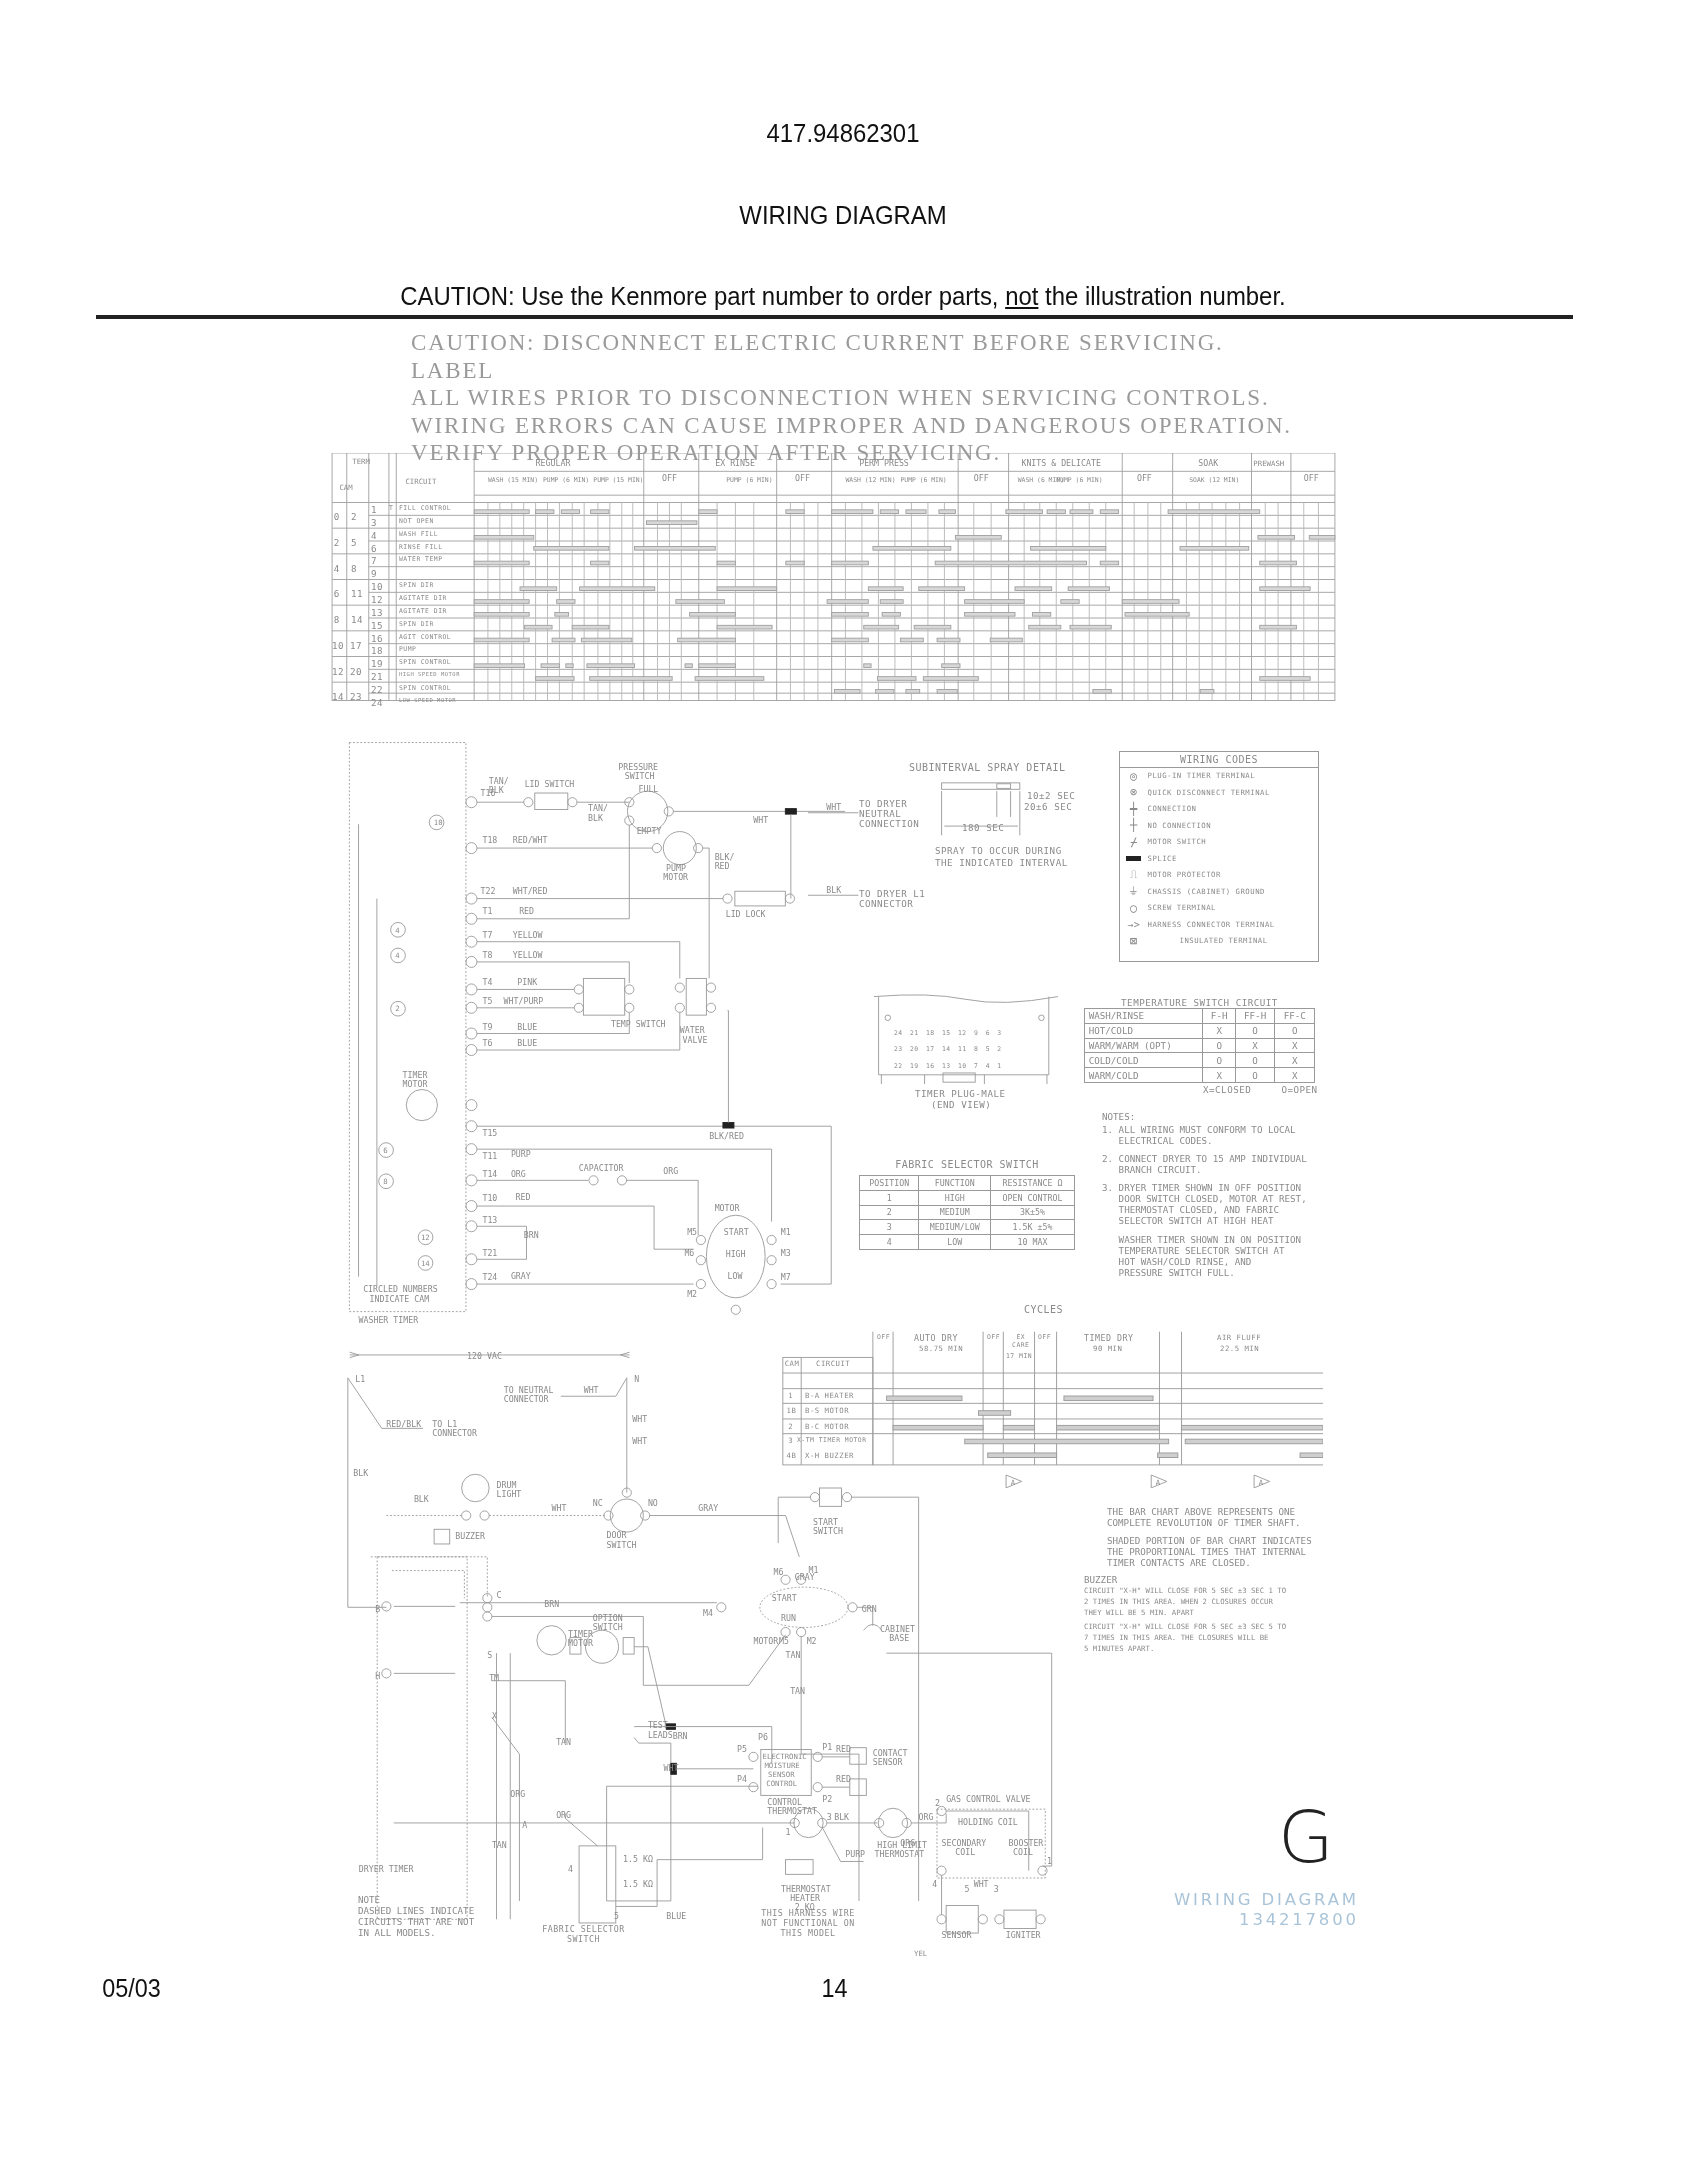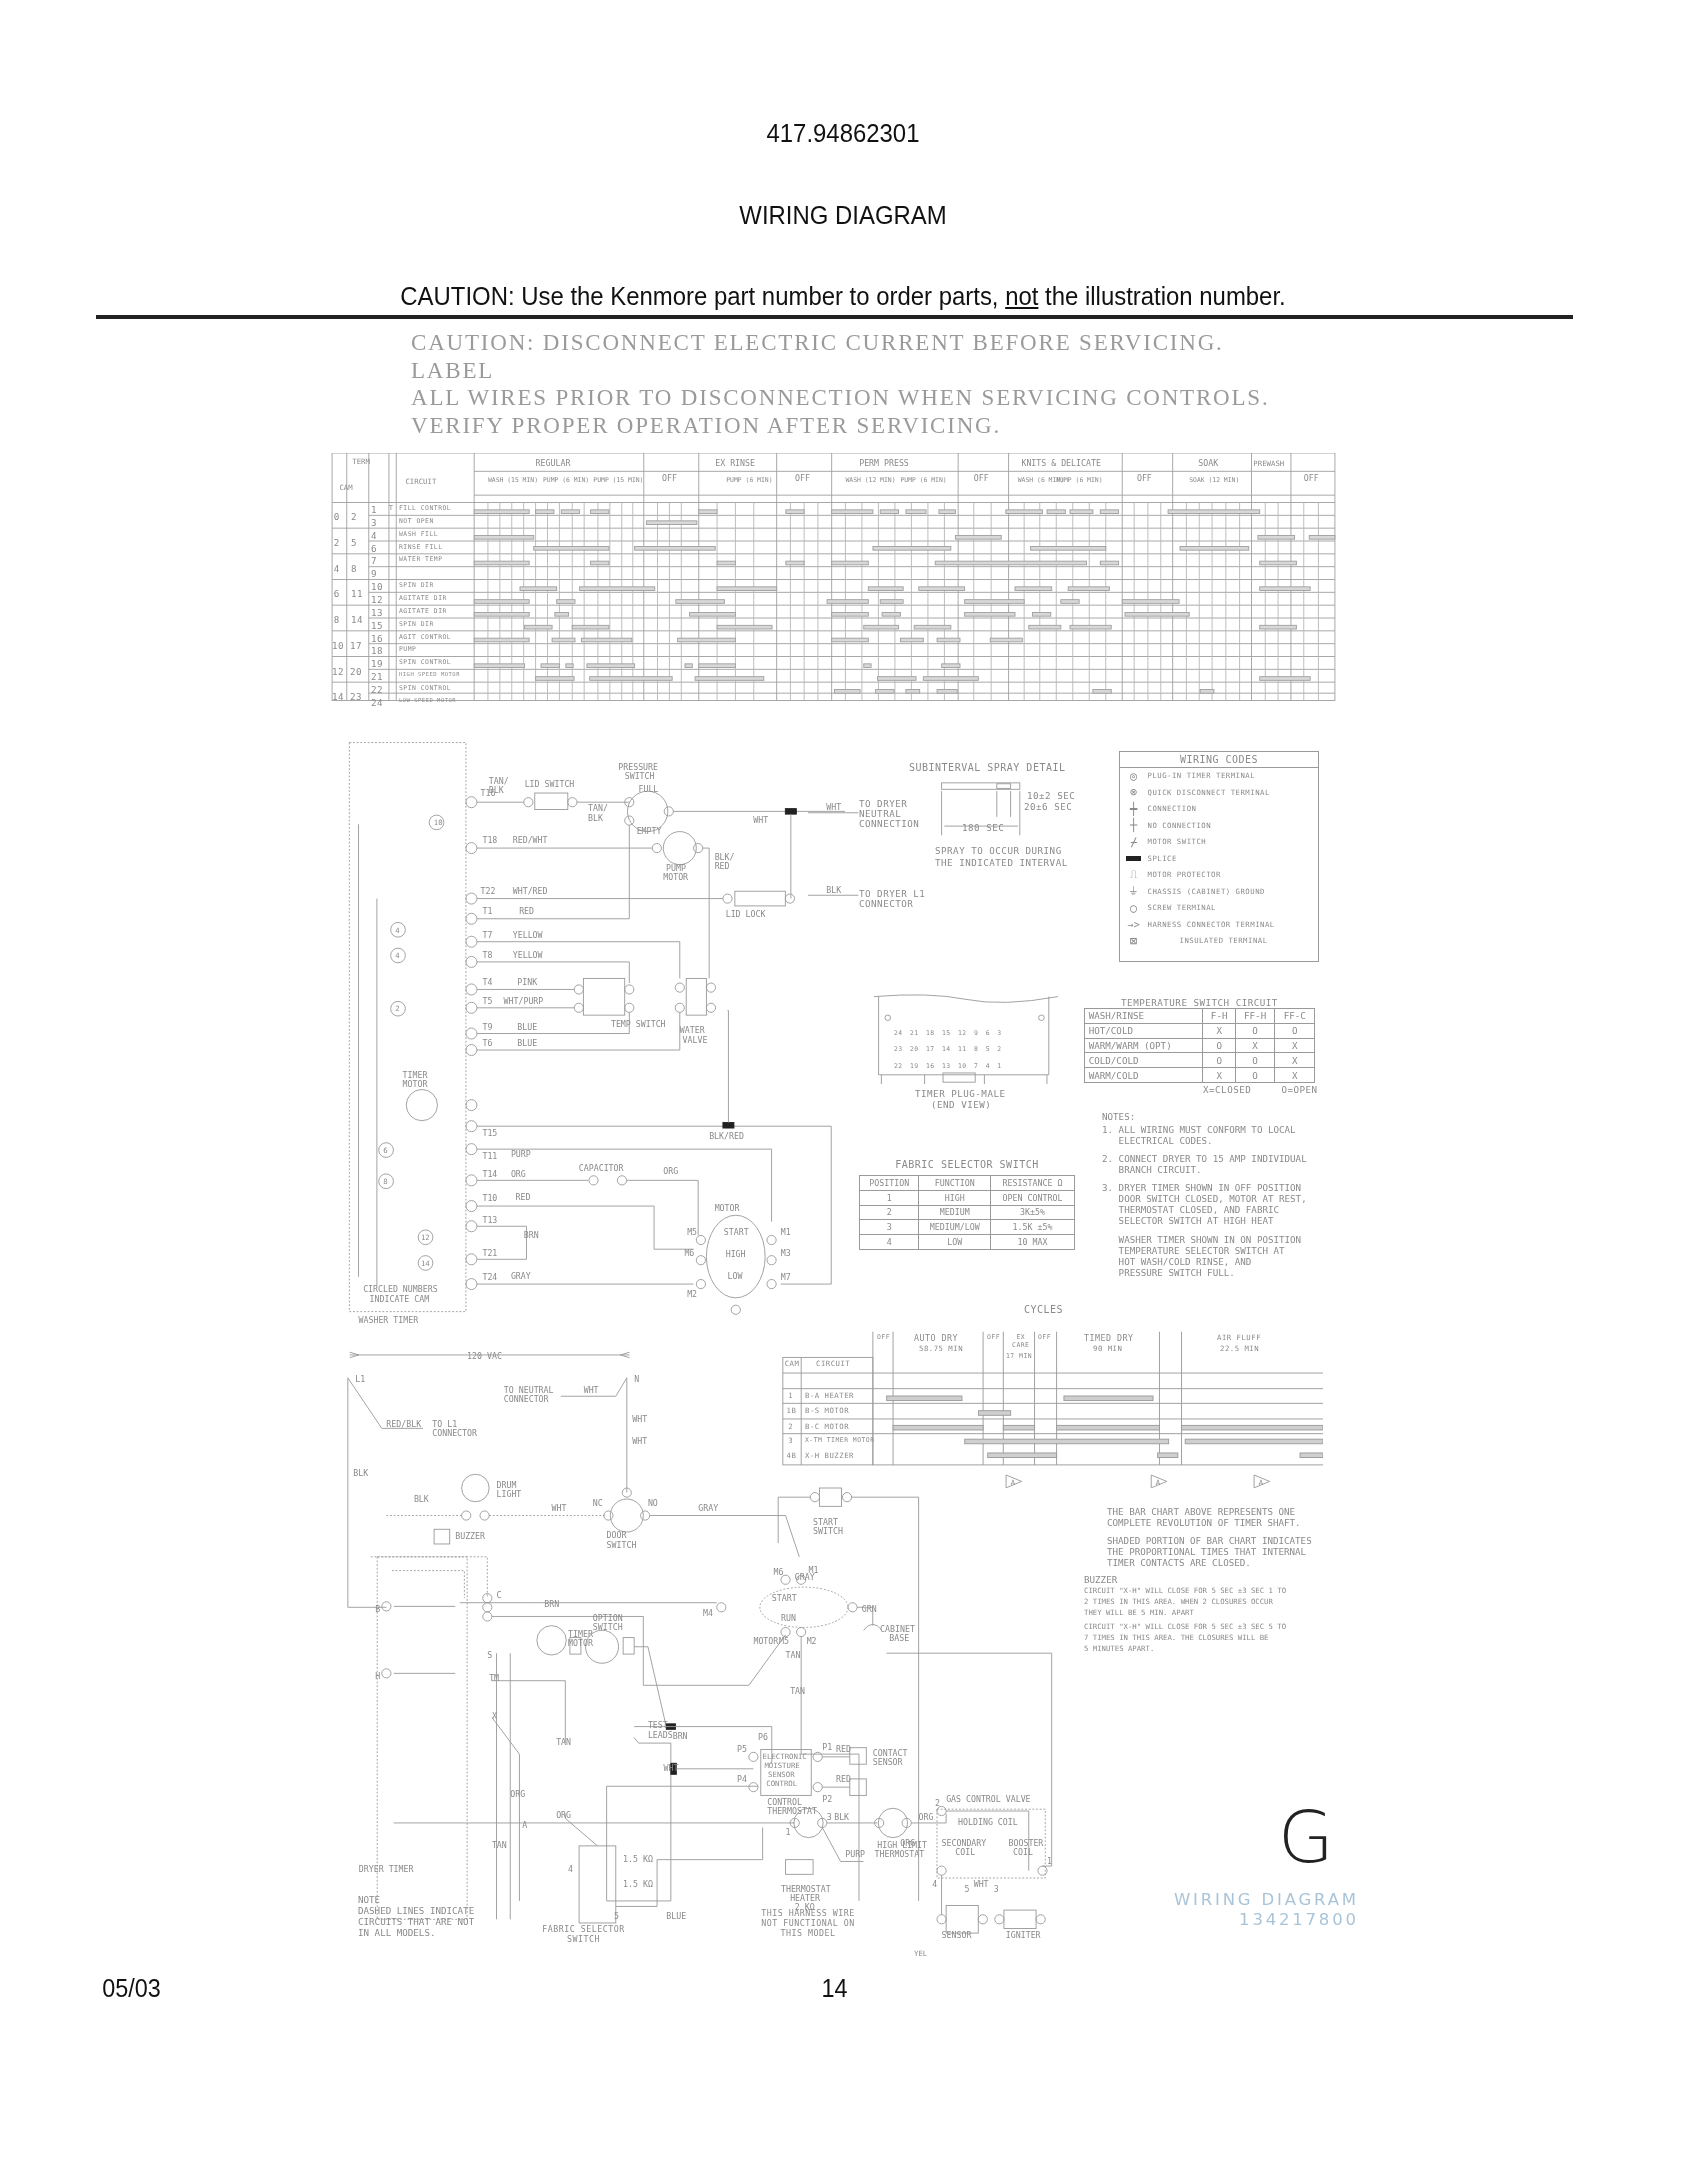--- a/index.html
+++ b/index.html
@@ -24,20 +24,21 @@
 <div class="hdr" style="top:118px;">417.94862301</div>
 <div class="hdr" style="top:200px;">WIRING DIAGRAM</div>
 <div class="hdr" style="top:281px;">
   <span>CAUTION: Use the Kenmore part number to order parts, </span><u>not</u><span> the illustration number.</span>
 </div>
 <div class="rule"></div>
 
 <div class="caution2">
   <div>CAUTION: DISCONNECT ELECTRIC CURRENT BEFORE SERVICING. LABEL</div>
   <div>ALL WIRES PRIOR TO DISCONNECTION WHEN SERVICING CONTROLS.</div>
+  <div>WIRING ERRORS CAN CAUSE IMPROPER AND DANGEROUS OPERATION.</div>
   <div>VERIFY PROPER OPERATION AFTER SERVICING.</div>
 </div>
 
 <div class="abs" style="left:331px;top:453px;width:1005px;height:248px;">
   <svg width="1005" height="275" style="position:absolute;left:0;top:0;" viewBox="0 0 1094 300">
     <g stroke="#a0a0a0" stroke-width="1" fill="none">
       <rect x="0" y="0" width="1094" height="270"></rect>
       <line x1="0" y1="54" x2="1094" y2="54"></line>
       <line x1="155" y1="0" x2="155" y2="270"></line>
       <line x1="16" y1="0" x2="16" y2="270"></line>
@@ -742,21 +743,21 @@
   </svg>
   <div class="cad abs" style="left:3.7px;top:55px;font-size:7.3px;">CAM</div>
   <div class="cad abs" style="left:35px;top:55px;font-size:7.3px;">CIRCUIT</div>
   <div class="cad abs" style="left:7.3px;top:87px;font-size:7.3px;">1</div>
   <div class="cad abs" style="left:24px;top:87px;font-size:7.3px;">B-A HEATER</div>
   <div class="cad abs" style="left:5.5px;top:102px;font-size:7.3px;">1B</div>
   <div class="cad abs" style="left:24px;top:102px;font-size:7.3px;">B-S MOTOR</div>
   <div class="cad abs" style="left:7.3px;top:118px;font-size:7.3px;">2</div>
   <div class="cad abs" style="left:24px;top:118px;font-size:7.3px;">B-C MOTOR</div>
   <div class="cad abs" style="left:7.3px;top:132px;font-size:7.3px;">3</div>
-  <div class="cad abs" style="left:24px;top:132px;font-size:6.4px;text-align:center;">X-TM TIMER MOTOR</div>
+  <div class="cad abs" style="left:16px;top:132px;font-size:6.4px;text-align:center;">X-TM TIMER MOTOR</div>
   <div class="cad abs" style="left:5.5px;top:147px;font-size:7.3px;">4B</div>
   <div class="cad abs" style="left:24px;top:147px;font-size:7.3px;">X-H BUZZER</div>
 
   <div class="cad abs" style="left:96px;top:29px;font-size:6.4px;width:11px;white-space:normal;">OFF</div>
   <div class="cad abs" style="left:133px;top:29px;font-size:8.3px;">AUTO DRY</div>
   <div class="cad abs" style="left:138px;top:40px;font-size:7.3px;">58.75 MIN</div>
   <div class="cad abs" style="left:206px;top:29px;font-size:6.4px;width:11px;white-space:normal;">OFF</div>
   <div class="cad abs" style="left:226px;top:29px;font-size:6.4px;width:27.5px;white-space:normal;text-align:center;">EX CARE</div>
   <div class="cad abs" style="left:225px;top:48px;font-size:6.4px;">17 MIN</div>
   <div class="cad abs" style="left:257px;top:29px;font-size:6.4px;width:11px;white-space:normal;">OFF</div>

